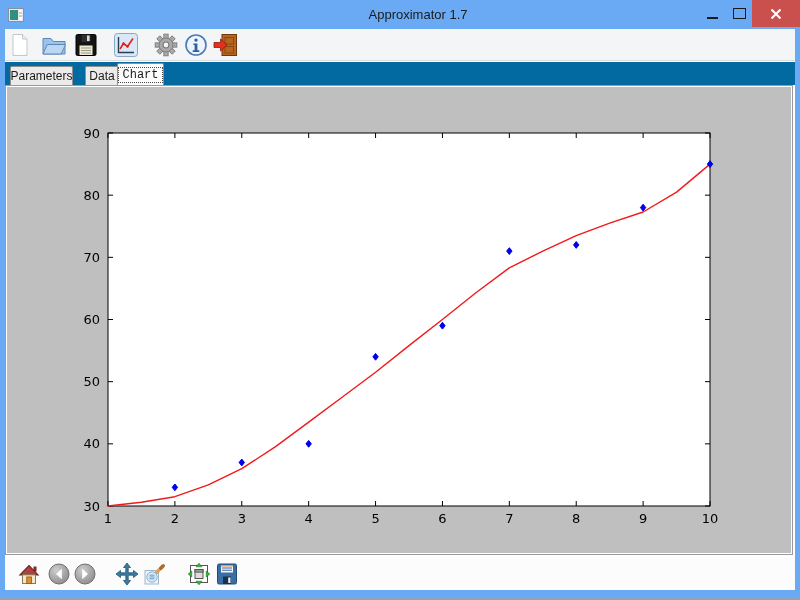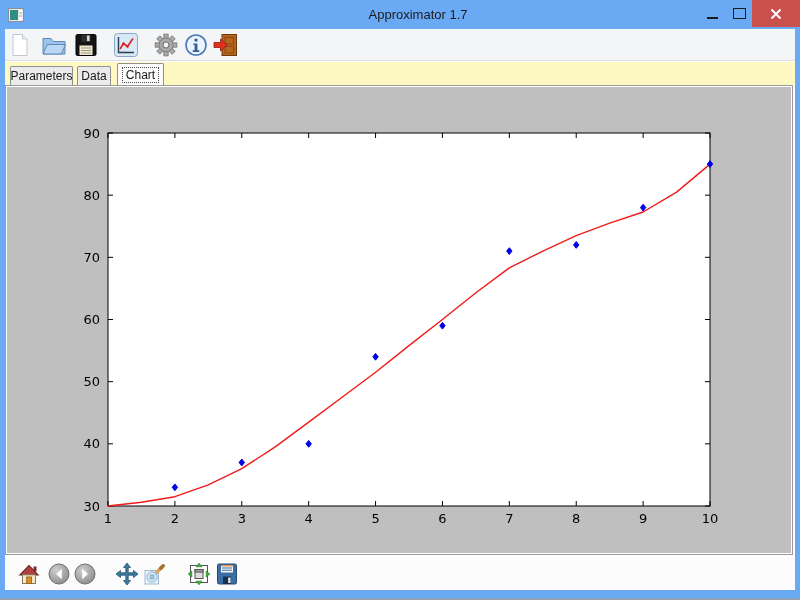--- a/index.html
+++ b/index.html
@@ -25,28 +25,28 @@
   .border-bottom-edge{position:absolute;left:0;top:598px;width:800px;height:2px;background:#93a3b3;}
   
   .client{position:absolute;left:5px;top:29px;width:790px;height:561px;background:#fff;}
   
   .toolbar{position:absolute;left:0;top:0;width:790px;height:32px;background:#f4f5f7;
     border-bottom:1px solid #dcdcdc;display:flex;align-items:center;padding-left:1px;box-sizing:border-box;}
   .tb-btn{width:28px;height:28px;display:flex;align-items:center;justify-content:center;cursor:default;}
   .tb-btn.m6{margin-right:6px;}.tb-btn.m4{margin-right:4px;}
   .tb-btn.m12{margin-right:12px;}.tb-btn.m2{margin-right:2px;}
   
-  .tabbar{position:absolute;left:0;top:33px;width:790px;height:23px;background:#fef9c3;}
+  .tabbar{position:absolute;left:0;top:33px;width:790px;height:23px;background:#0369a1;}
   .tab{position:absolute;bottom:0;box-sizing:border-box;background:#ebebeb;
     border:1px solid #8f8f8f;border-bottom:none;border-radius:2px 2px 0 0;
     display:flex;align-items:center;justify-content:center;font-size:12px;color:#1a1a1a;cursor:default;}
   .tab-params{left:5px;width:63px;height:19px;}
-  .tab-data{left:72px;width:34px;height:19px;text-align:center;}
+  .tab-data{left:80px;width:34px;height:19px;text-align:center;}
   .tab-chart{left:112px;width:47px;height:22px;background:#fcfcfc;}
-  .tab--selected .tab-text{border:1px dotted #4a4a4a;padding:0 3px;}
+  .tab--selected .tab-text{border:1px dotted #4a4a4a;padding:0 3px;font-family:Liberation Mono, monospace;}
   
   .frame{position:absolute;left:0;top:56px;width:788px;height:470px;box-sizing:border-box;
     border:1px solid #9a9a9a;background:#fff;padding:1px;}
   .canvas{width:784px;height:466px;background:#bfbfbf;}
   .canvas svg{display:block;}
   
   .navbar{position:absolute;left:0;top:528px;width:790px;height:33px;background:#fcfcfc;
     display:flex;align-items:center;padding-left:11px;box-sizing:border-box;}
   .nav-btn{width:26px;height:26px;display:flex;align-items:center;justify-content:center;cursor:default;}
   .nav-btn.m4{margin-right:4px;}.nav-btn.m0{margin-right:0;}

